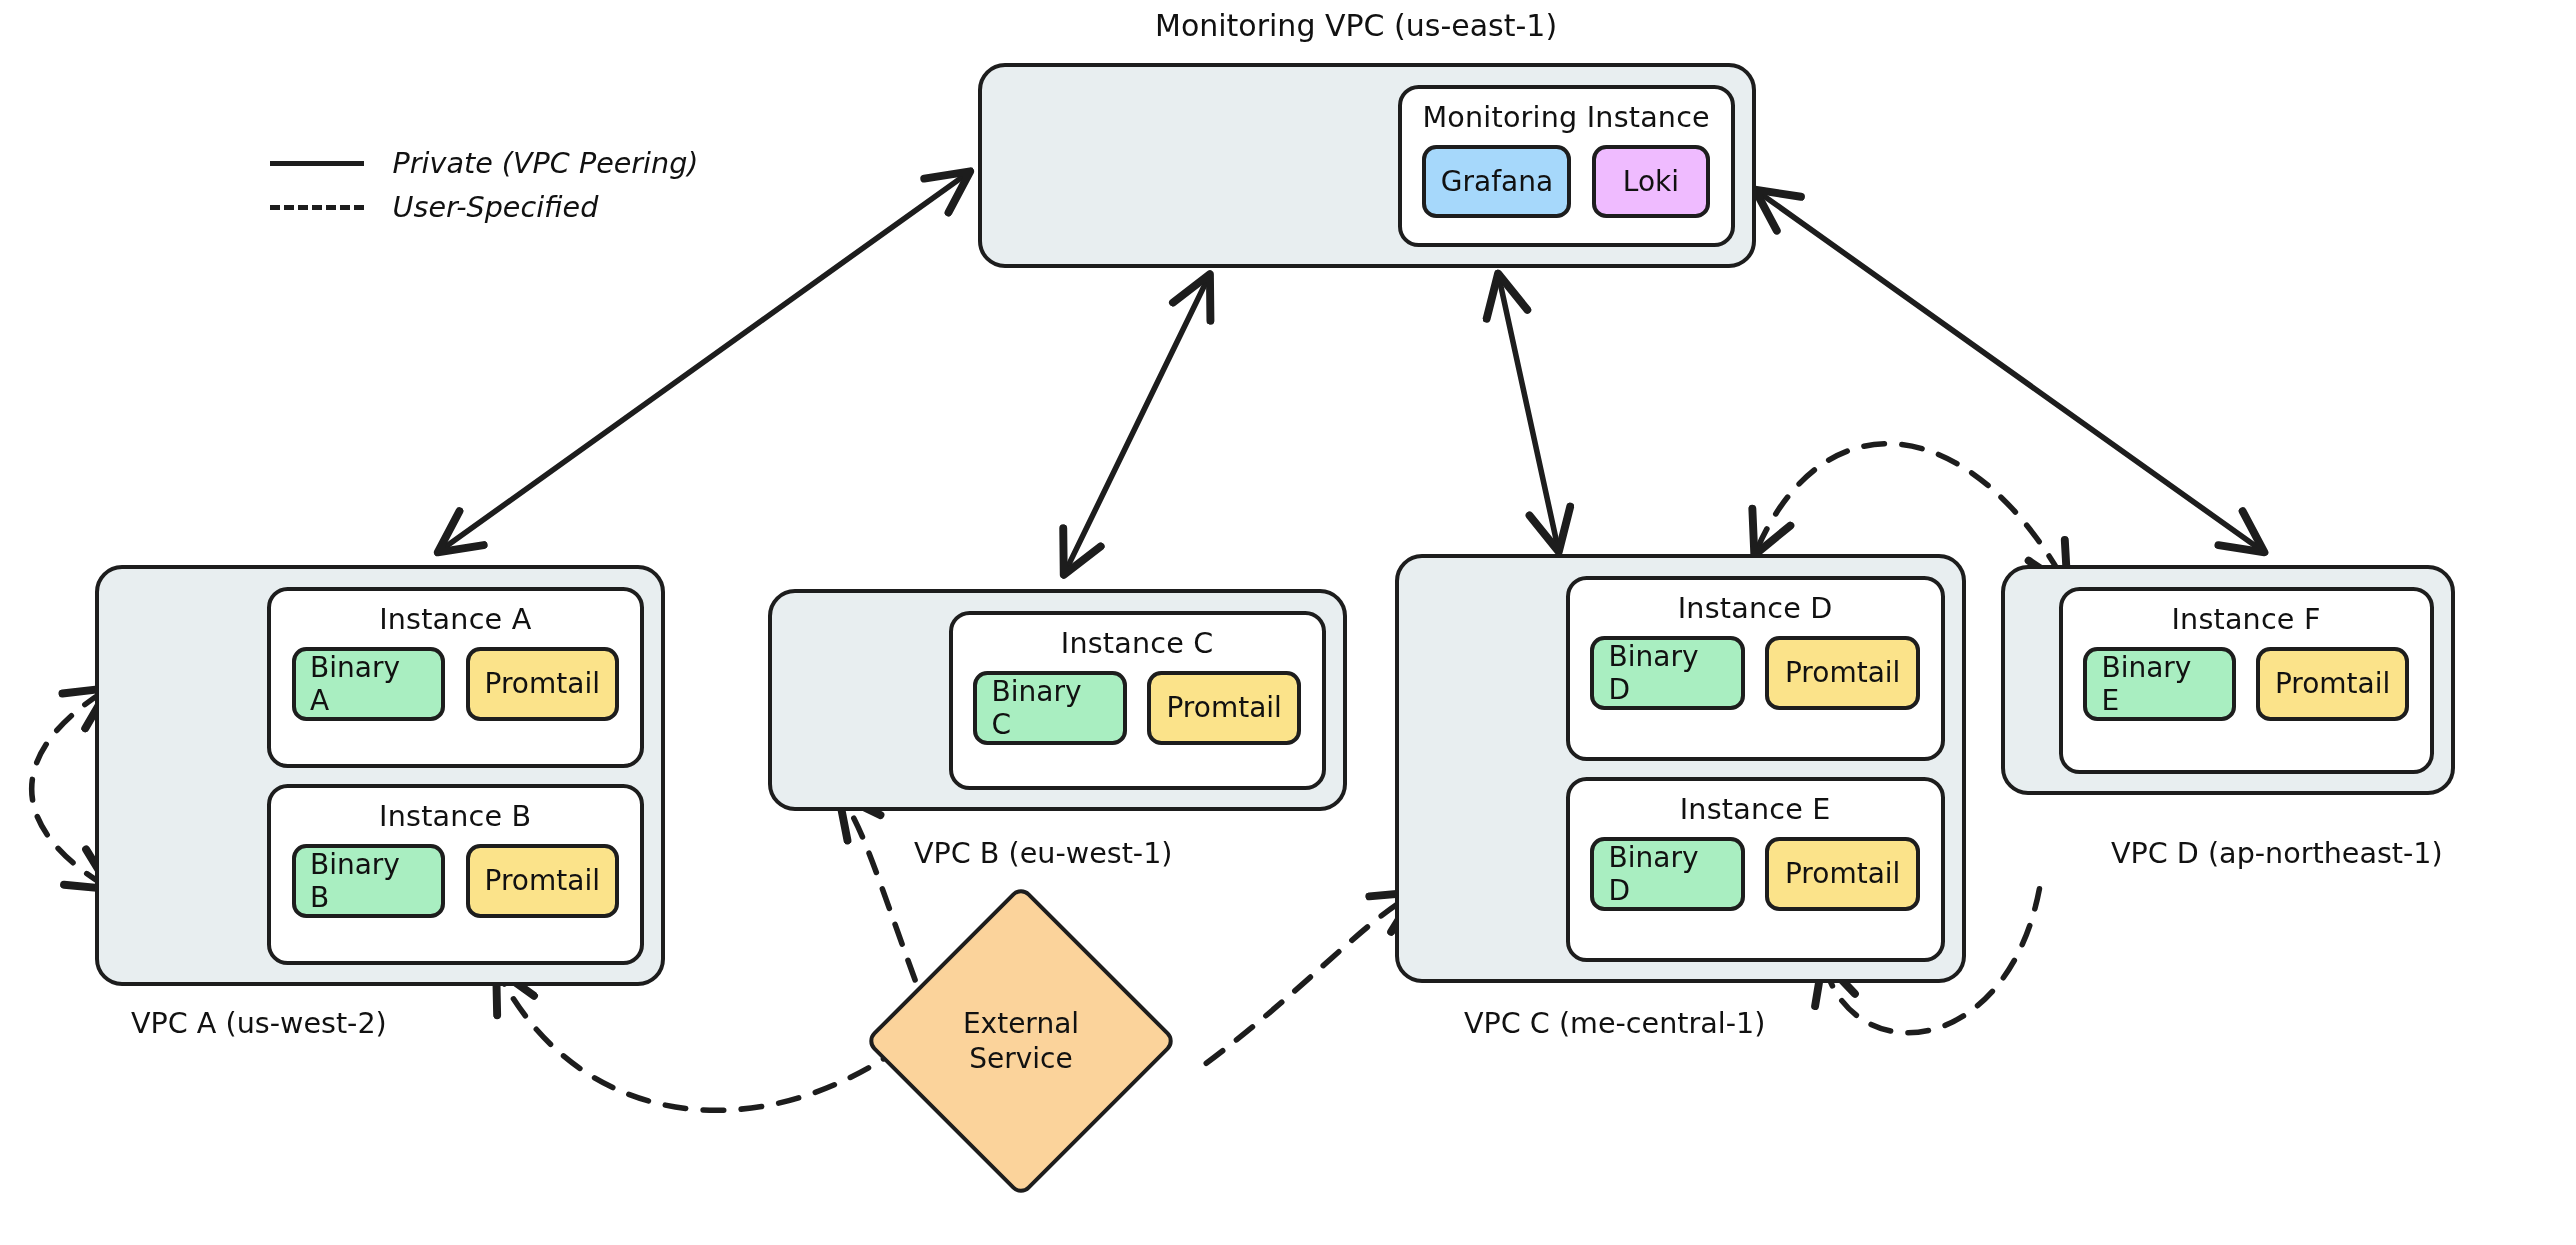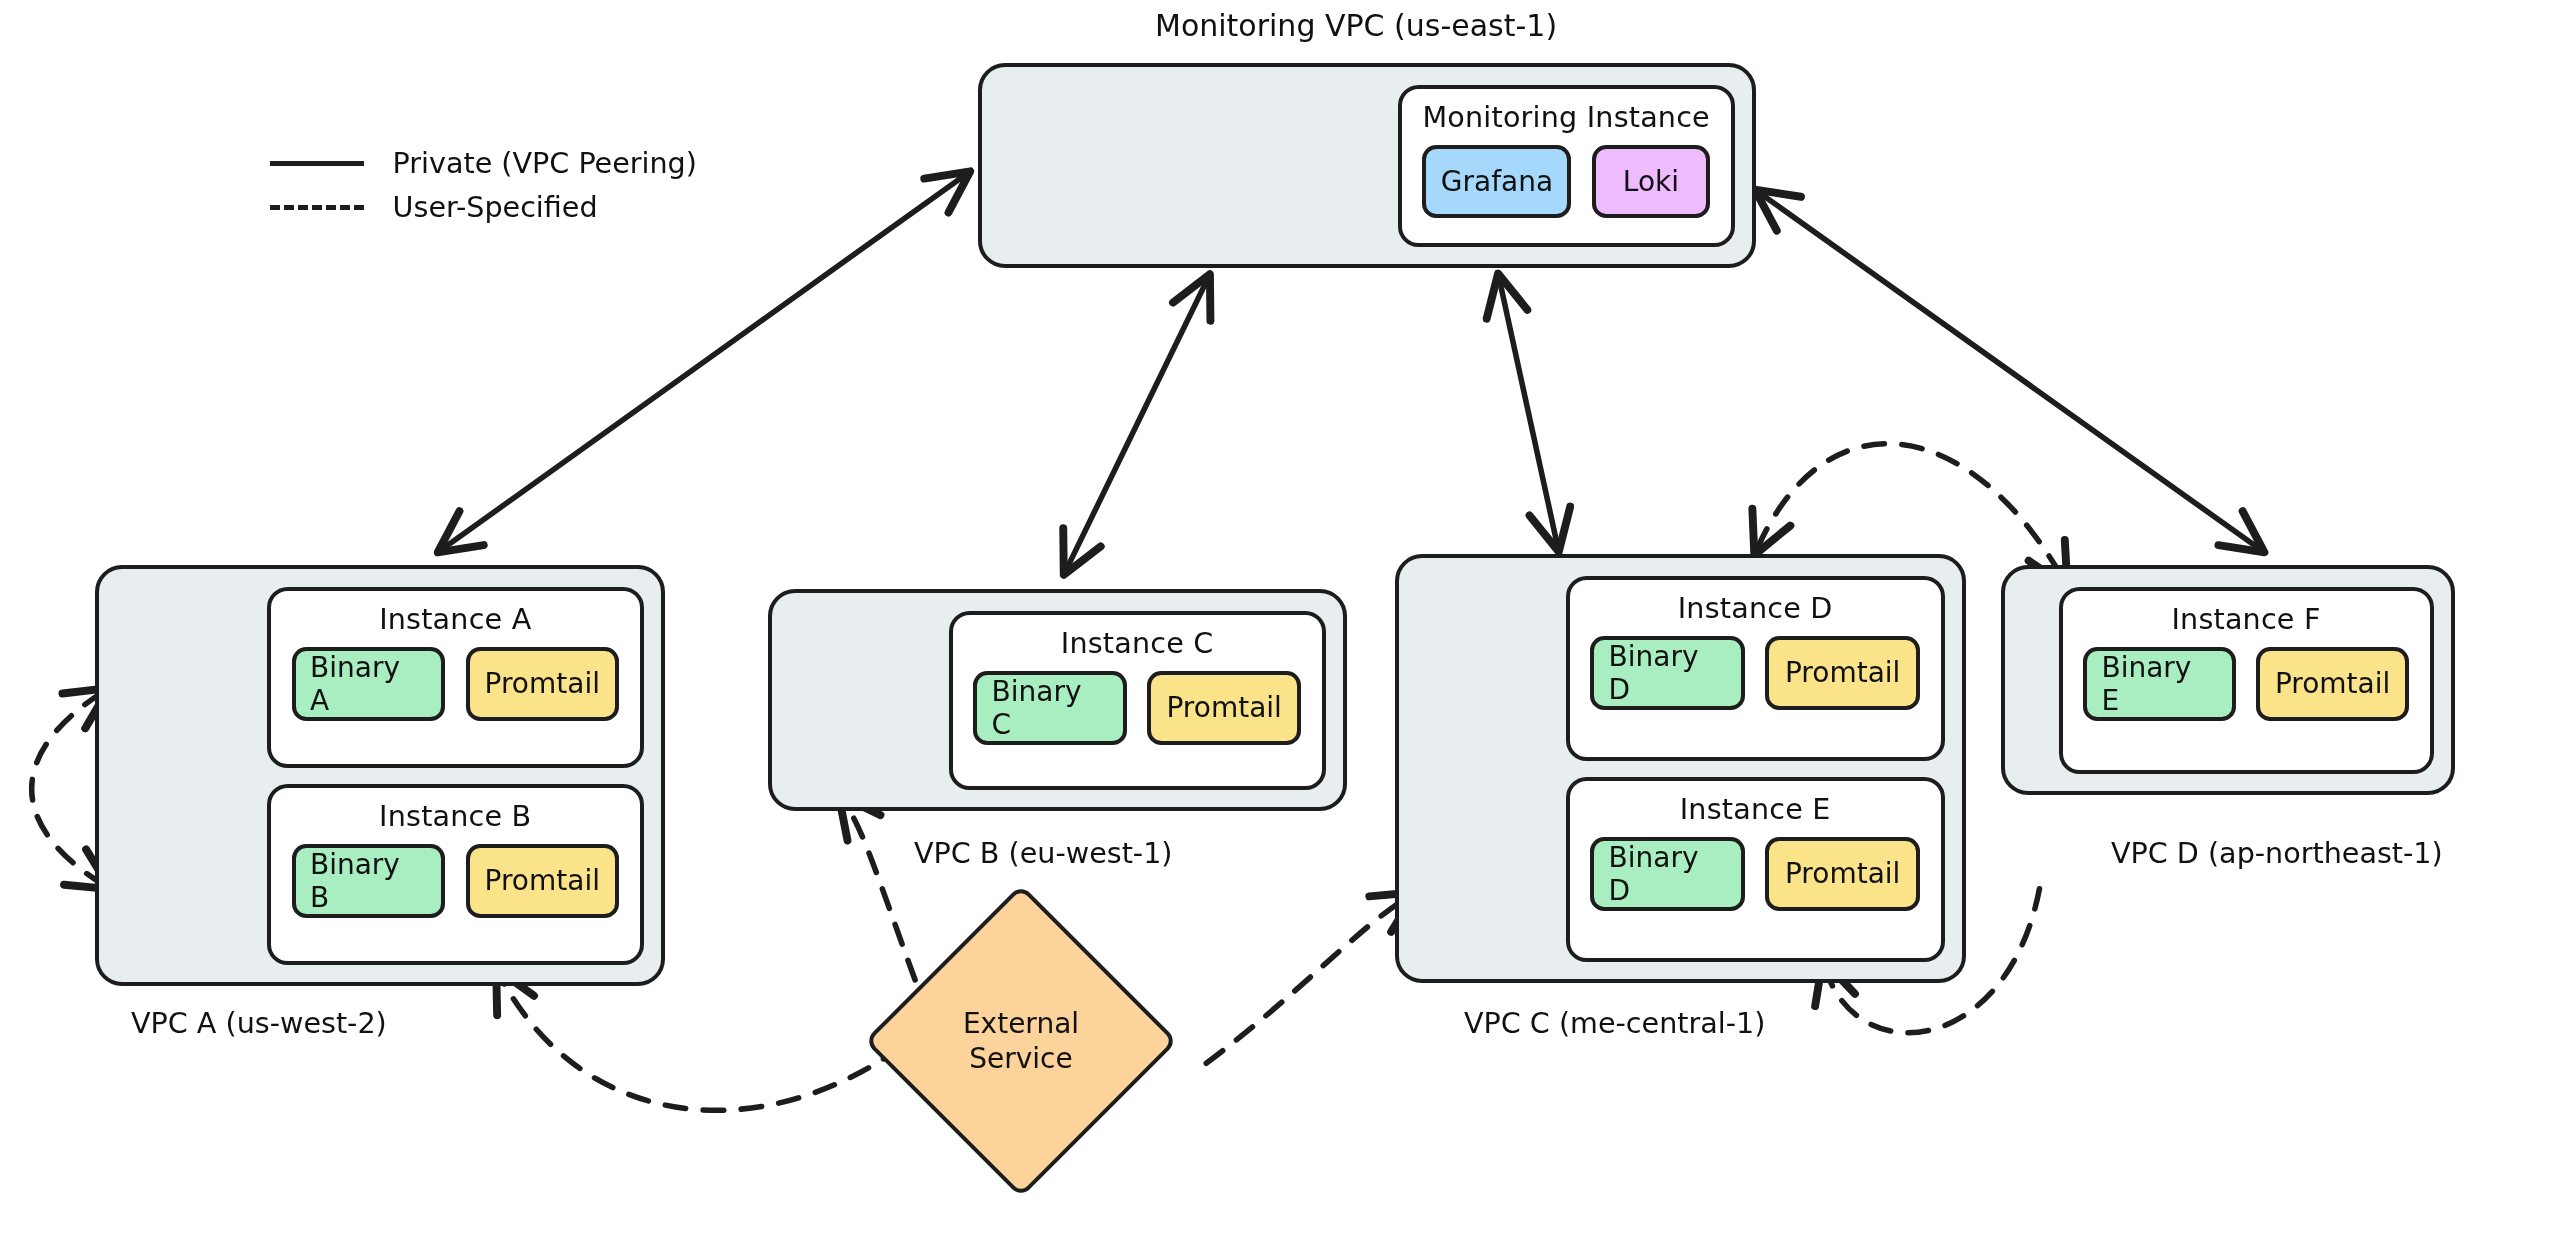--- a/index.html
+++ b/index.html
@@ -69,21 +69,21 @@
       <path d="M2570,1120 C2530,1330 2340,1350 2300,1220" marker-end="url(#ahead)"></path>
 
       <path d="M1170,1280 C1120,1150 1090,1045 1063,1010" marker-end="url(#ahead)"></path>
 
       <path d="M1135,1320 C950,1450 730,1420 630,1230" marker-end="url(#ahead)"></path>
 
       <path d="M1520,1340 C1640,1250 1710,1170 1775,1130" marker-end="url(#ahead)"></path>
     </g>
   </svg>
 
-  <div id="legend" style="left:270px;top:141px;">
+  <div id="legend" style="left:270px;top:141px;font-style:italic;">
     <div class="legend-row">
       <span class="legend-swatch"></span>
       <span class="legend-text">Private (VPC Peering)</span>
     </div>
     <div class="legend-row">
       <span class="legend-swatch dashed"></span>
       <span class="legend-text">User-Specified</span>
     </div>
   </div>
 

